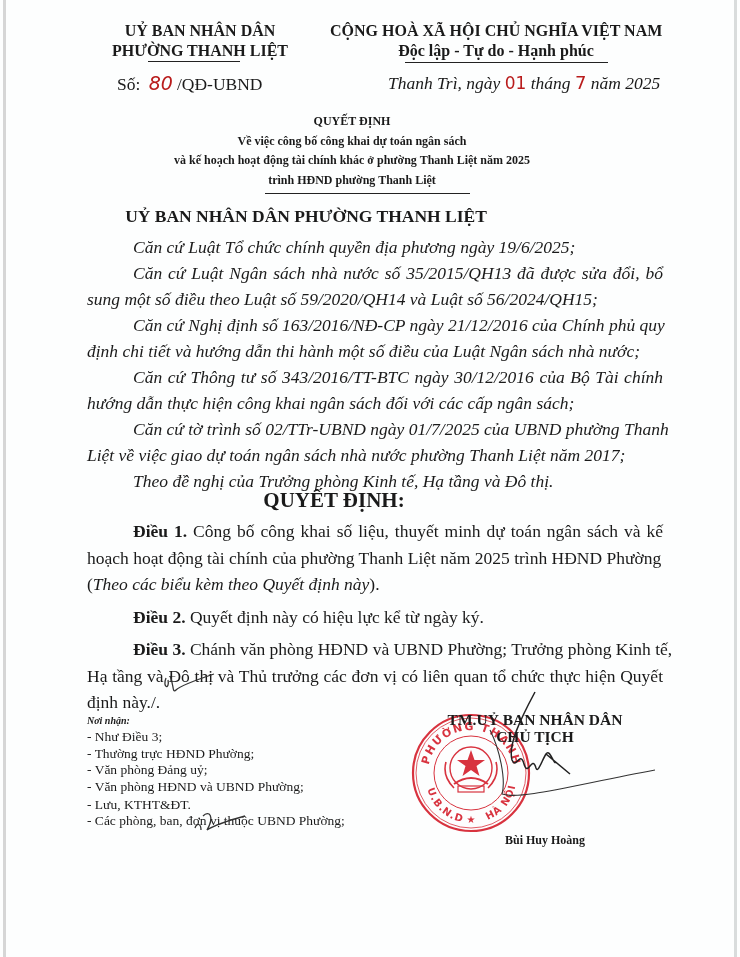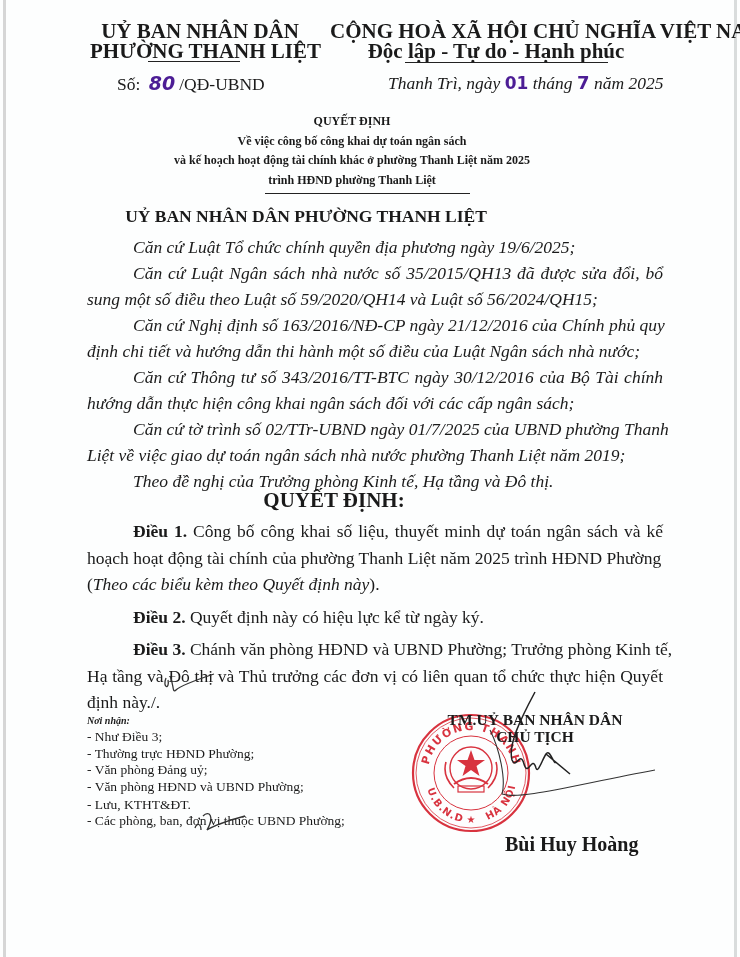--- a/index.html
+++ b/index.html
@@ -8,24 +8,24 @@
     background: #fdfefe;
     font-family: "Liberation Serif", "DejaVu Serif", serif;
     color: #1a1a1a;
   }
   .edge-left { position: absolute; left: 3px; top: 0; width: 3px; height: 957px; background: #d6d6d6; }
   .edge-right { position: absolute; left: 734px; top: 0; width: 3px; height: 957px; background: #d9dcdc; }
   .abs { position: absolute; white-space: nowrap; }
   .b { font-weight: bold; }
   .i { font-style: italic; }
   .center { text-align: center; }
-  .hdr { font-size: 21px; font-weight: bold; line-height: 20px; }
+  .hdr { font-size: 16px; font-weight: bold; line-height: 20px; }
   .hline { position: absolute; height: 1px; background: #222; }
   .body-text { font-size: 17.5px; line-height: 26px; }
-  .hand { font-family: "DejaVu Sans", sans-serif; font-style: italic; color: #4c1d95; font-weight: 700; }
+  .hand { font-family: "DejaVu Sans", sans-serif; font-style: italic; color: #b91c1c; font-weight: 400; }
   .recv { font-size: 13.5px; line-height: 16.4px; }
   .stamp { position: absolute; left: 410px; top: 712px; width: 122px; height: 122px; }
 </style>
 </head>
 <body>
 
 <div class="edge-left"></div>
 <div class="edge-right"></div>
 
 <div class="abs hdr center" style="left:90px; top:21px; width:220px;">
@@ -62,21 +62,21 @@
 
 <div class="abs i body-text" style="left:87px; top:234px; width:576px;">
   <div style="padding-left:46px;">Căn cứ Luật Tổ chức chính quyền địa phương ngày 19/6/2025;</div>
   <div style="padding-left:46px; text-align:justify; text-align-last:justify;">Căn cứ  Luật Ngân sách nhà nước số 35/2015/QH13 đã được sửa đổi, bổ</div>
   <div>sung một số điều theo Luật số 59/2020/QH14 và Luật số 56/2024/QH15;</div>
   <div style="padding-left:46px; text-align:justify; text-align-last:justify;">Căn cứ Nghị định số 163/2016/NĐ-CP ngày 21/12/2016 của Chính phủ quy</div>
   <div>định chi tiết và hướng dẫn thi hành một số điều của Luật Ngân sách nhà nước;</div>
   <div style="padding-left:46px; text-align:justify; text-align-last:justify;">Căn cứ Thông tư số 343/2016/TT-BTC ngày 30/12/2016 của Bộ Tài chính</div>
   <div>hướng dẫn thực hiện công khai ngân sách đối với các cấp ngân sách;</div>
   <div style="padding-left:46px; text-align:justify; text-align-last:justify;">Căn cứ tờ trình số 02/TTr-UBND ngày 01/7/2025 của UBND phường Thanh</div>
-  <div>Liệt về việc giao dự toán ngân sách nhà nước phường Thanh Liệt năm 2019;</div>
+  <div>Liệt về việc giao dự toán ngân sách nhà nước phường Thanh Liệt năm 2017;</div>
   <div style="padding-left:46px;">Theo đề nghị của Trưởng phòng Kinh tế, Hạ tầng và Đô thị.</div>
 </div>
 
 <div class="abs center b" style="left:0; width:668px; top:488px; font-size:21px;">QUYẾT ĐỊNH:</div>
 
 <div class="abs body-text" style="left:87px; top:518px; width:576px; line-height:26.5px;">
   <div style="padding-left:46px; text-align:justify; text-align-last:justify;"><span class="b">Điều 1.</span><span> Công bố công khai số liệu, thuyết minh dự toán ngân sách và kế</span></div>
   <div>hoạch hoạt động tài chính của phường Thanh Liệt năm 2025 trình HĐND Phường</div>
   <div><span>(</span><span class="i">Theo các biểu kèm theo Quyết định này</span><span>).</span></div>
   <div style="padding-left:46px; margin-top:6px;"><span class="b">Điều 2.</span><span> Quyết định này có hiệu lực kể từ ngày ký.</span></div>
@@ -129,13 +129,13 @@
 </svg>
 
 <div class="abs b center" style="left:440px; top:711px; width:190px; font-size:15.5px; line-height:17px;">
   <div>TM.UỶ BAN NHÂN DÂN</div>
   <div>CHỦ TỊCH</div>
 </div>
 <svg class="abs" style="left:450px; top:690px;" width="210" height="135">
   <path d="M85 2 C70 30, 58 55, 62 70 C66 80, 70 60, 74 74 C78 88, 82 64, 86 78 C88 84, 92 70, 96 64 C100 58, 104 76, 106 72 M96 64 L120 84" stroke="#222" stroke-width="1.5" fill="none"></path>
   <path d="M40 40 C50 60, 56 90, 52 104 C70 110, 120 96, 205 80" stroke="#333" stroke-width="1.1" fill="none"></path>
 </svg>
-<div class="abs b" style="left:505px; top:833px; font-size:20px;">Bùi Huy Hoàng</div>
+<div class="abs b" style="left:505px; top:833px; font-size:12px;">Bùi Huy Hoàng</div>
 
 </body></html>

